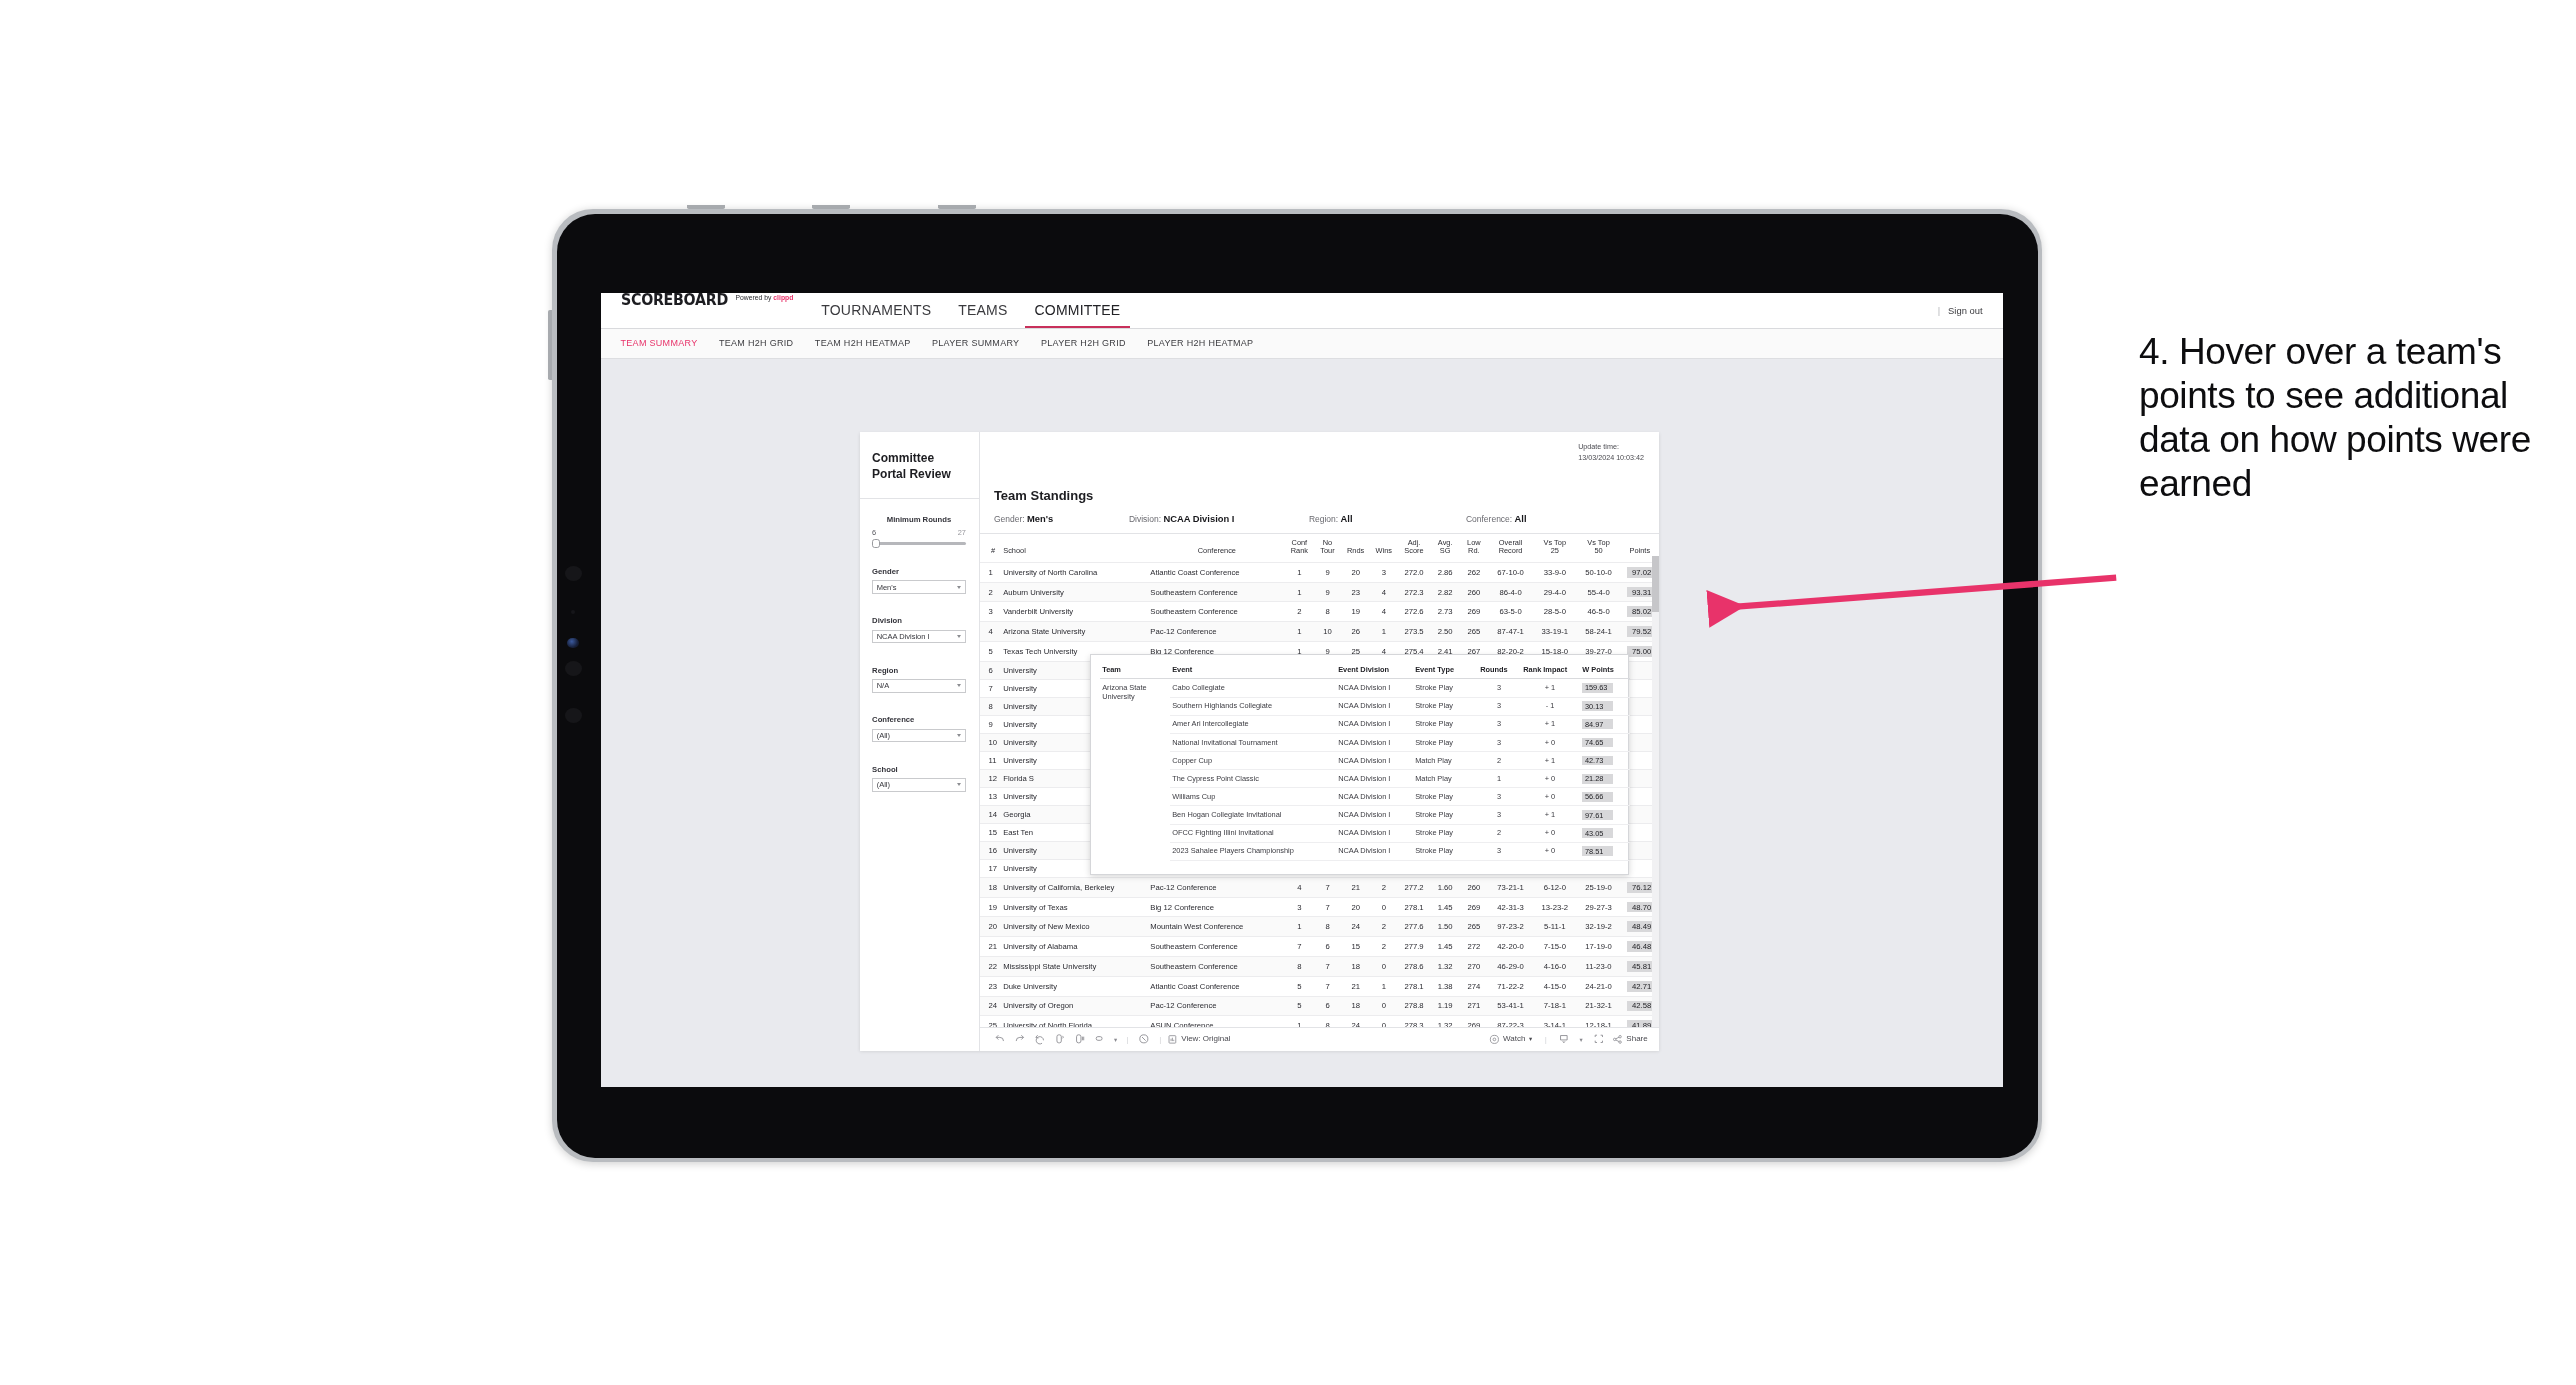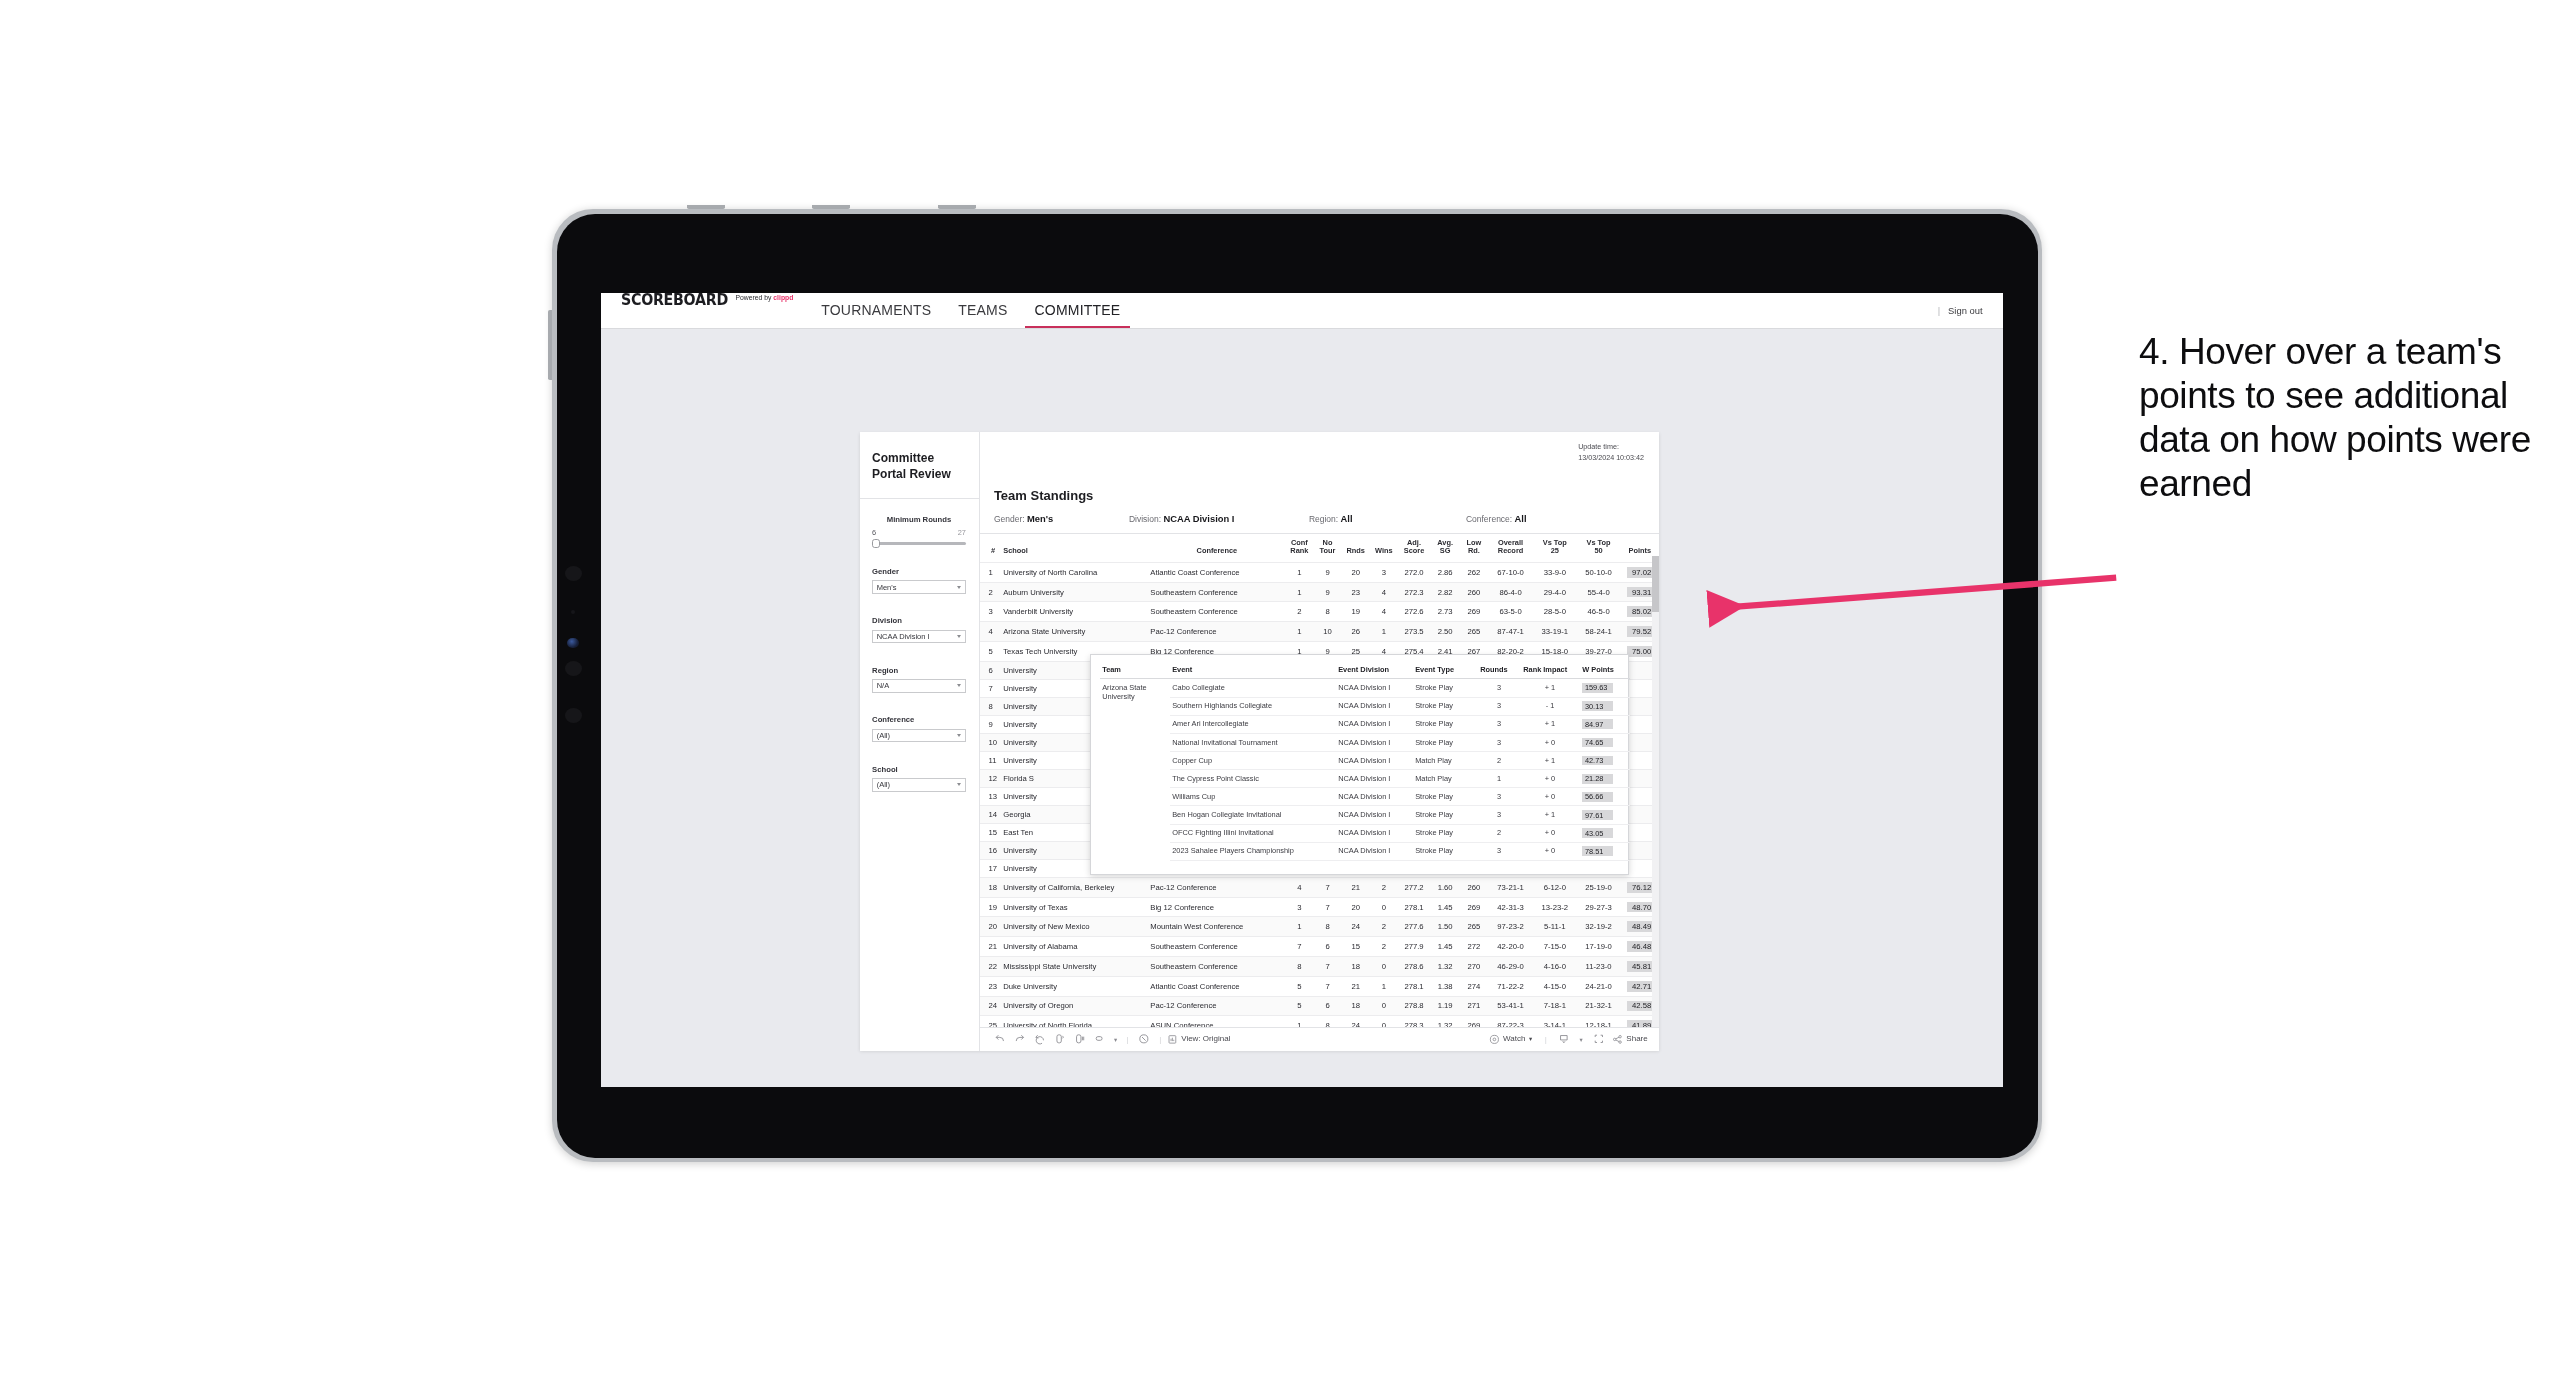--- a/index.html
+++ b/index.html
@@ -183,21 +183,21 @@
   .meta-item:nth-child(2) { width: 180px; }
   .meta-item:nth-child(3) { width: 157px; }
 
   
   #table-wrap { flex: 1; position: relative; overflow: hidden; background: #fff; }
   table.standings {
     width: 100%; border-collapse: collapse;
     font-size: 7.7px; color: #222226; table-layout: fixed;
   }
   table.standings thead th {
-    font-size: 7.4px; font-weight: 700; color: #2c2c32;
+    font-size: 7.4px; font-weight: 400; color: #2c2c32;
     padding: 4.5px 1.8px 6.3px 1.8px; vertical-align: bottom;
     background: #fff; line-height: 1.15;
   }
   table.standings tbody td {
     padding: 4px 1.8px; border-top: 0.9px solid #ececee;
     color: #2a2a30; white-space: nowrap; overflow: hidden;
   }
   table.standings tbody tr:nth-child(even) { background: #fafafa; }
   .c-rank  { width: 20px; padding-left: 9px !important; color: #45454b; }
   .c-school{ width: 148px; padding-left: 3.6px !important; }
@@ -316,20 +316,28 @@
         </div>
         <div class="nav-item">TOURNAMENTS</div>
         <div class="nav-item">TEAMS</div>
         <div class="nav-item active">COMMITTEE</div>
         <div id="signout-wrap">
           <span id="signout-divider">|</span>
           <span id="signout-link">Sign out</span>
         </div>
       </div>
 
+      <div id="sub-nav">
+        <div class="subnav-item active">TEAM SUMMARY</div>
+        <div class="subnav-item">TEAM H2H GRID</div>
+        <div class="subnav-item">TEAM H2H HEATMAP</div>
+        <div class="subnav-item">PLAYER SUMMARY</div>
+        <div class="subnav-item">PLAYER H2H GRID</div>
+        <div class="subnav-item">PLAYER H2H HEATMAP</div>
+      </div>
 
       <div id="dashboard-card">
         <div id="dash-body">
 
           <div id="filter-panel">
             <div id="portal-title">
               <div>Committee</div>
               <div>Portal Review</div>
             </div>
             <div id="filters">

